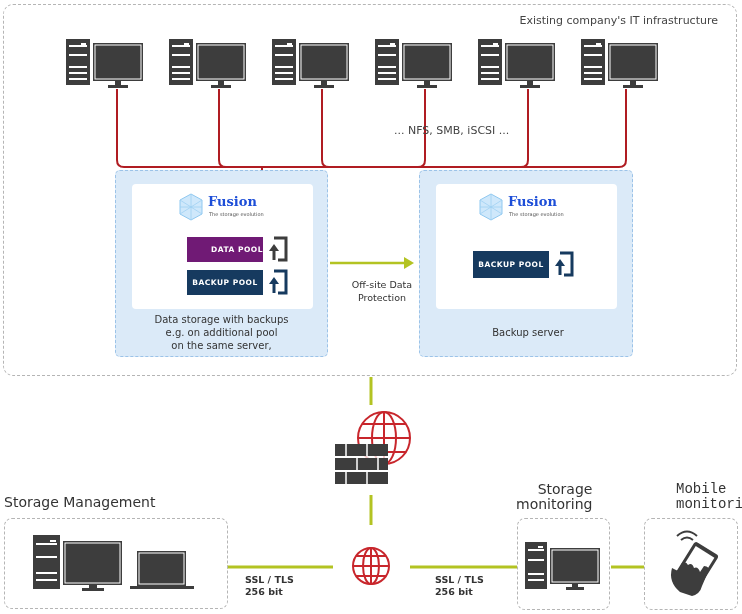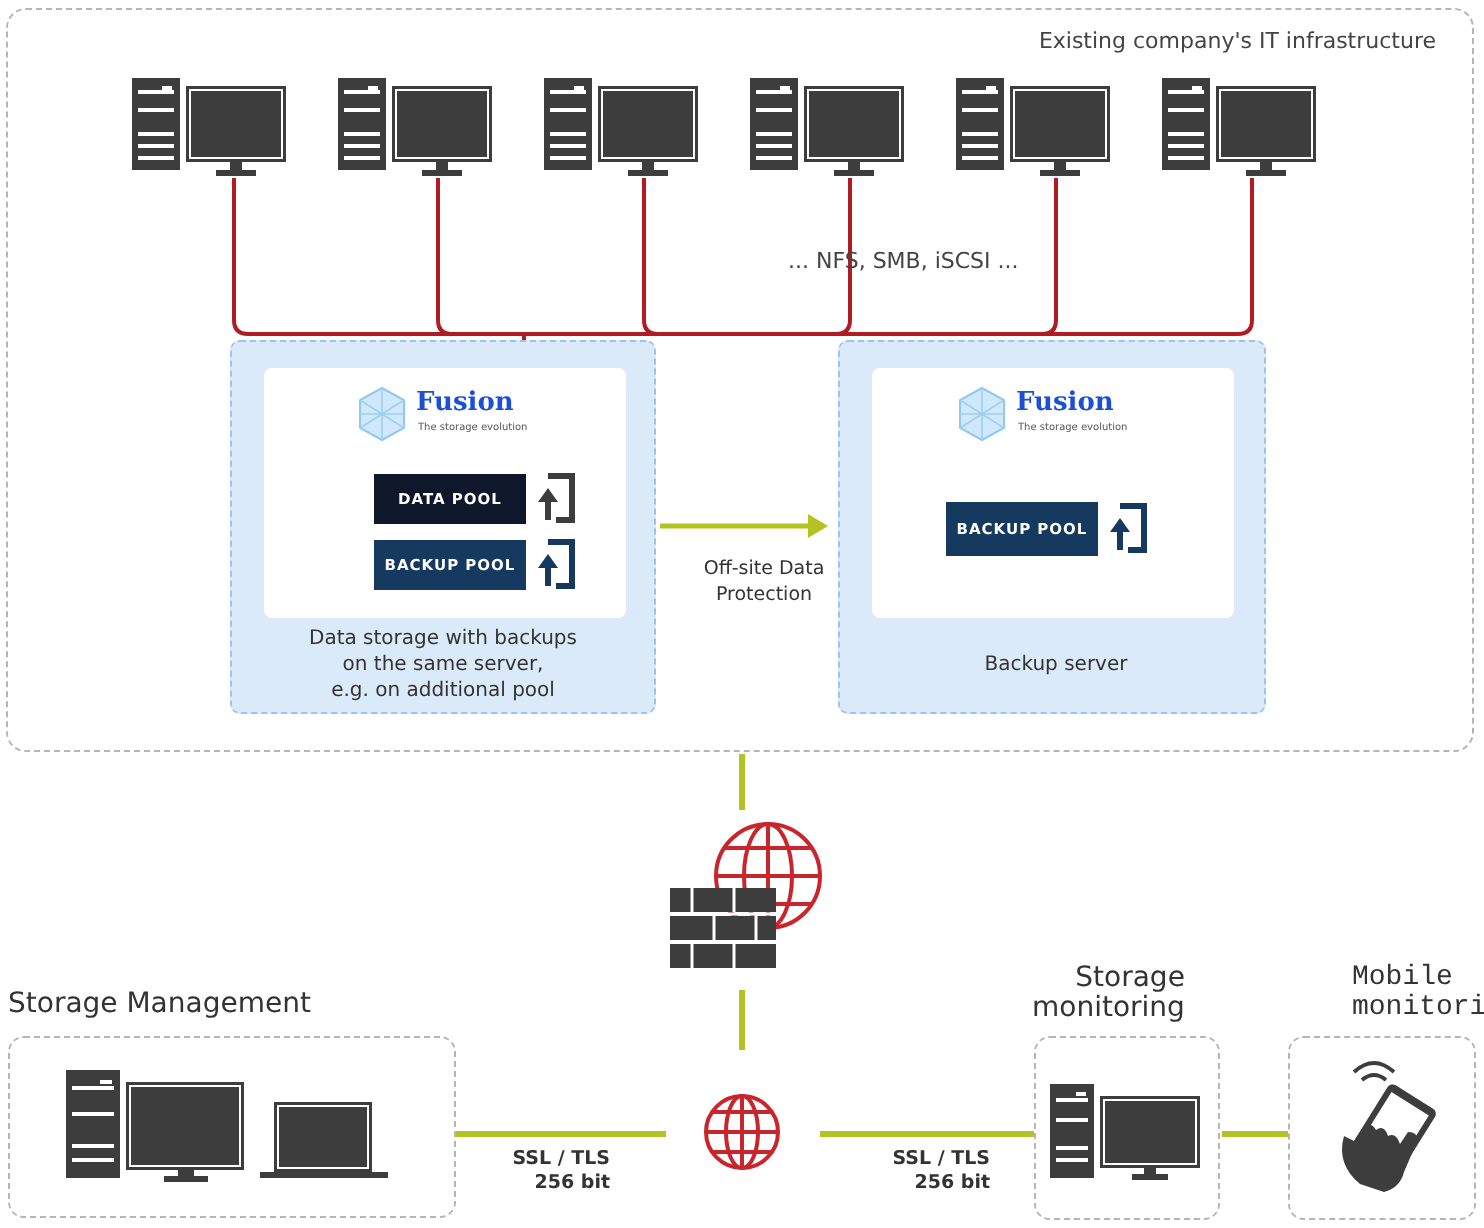--- a/index.html
+++ b/index.html
@@ -10,21 +10,21 @@
   .proto{left:366px;top:124px;font-size:11px;color:#444;margin-left:28px;}
   .server-box{background:#dbeaf8;border:1px dashed #9cc3e8;border-radius:5px;box-sizing:border-box;}
   .inner-card{background:#fff;border-radius:4px;}
   .fusion-name{font-family:"DejaVu Serif",serif;font-weight:bold;color:#1d4ed8;font-size:13px;}
   .fusion-sub{font-size:5px;color:#555;}
   .pool{color:#fff;font-size:7.5px;font-weight:bold;letter-spacing:0.5px;text-align:center;box-sizing:border-box;}
   .caption{font-size:10px;color:#333;text-align:center;line-height:13px;}
   .offsite{font-size:9.5px;color:#333;text-align:center;line-height:13px;}
   .section-title{font-size:14px;color:#333;line-height:15px;}
   .dash-box{border:1px dashed #b5b5b5;border-radius:8px;box-sizing:border-box;}
-  .ssl{font-size:9.5px;font-weight:bold;color:#333;text-align:right;line-height:12px;}
+  .ssl{font-size:9.5px;font-weight:bold;color:#333;text-align:left;line-height:12px;}
 </style>
 </head>
 <body>
 
 <div class="abs infra"></div>
 <div class="abs infra-title">Existing company's IT infrastructure</div>
 
 <svg class="abs" style="left:0;top:0" width="742" height="614">
   <defs>
     <g id="ws">
@@ -154,37 +154,37 @@
 
 <div class="abs server-box" style="left:115px;top:170px;width:213px;height:187px;">
   <div class="abs inner-card" style="left:16px;top:13px;width:181px;height:125px;">
     <svg class="abs" style="left:47px;top:9px" width="24" height="28">
       <polygon points="12,1 23,7 23,21 12,27 1,21 1,7" fill="#cfe8fb" stroke="#8fc8f0" stroke-width="1"></polygon>
       <path d="M1 7 L23 21 M23 7 L1 21 M12 1 V27 M1 14 H23" stroke="#9fd0f2" stroke-width="0.8"></path>
     </svg>
     <div class="abs fusion-name" style="left:76px;top:10px;">Fusion</div>
     <div class="abs fusion-sub" style="left:77px;top:27px;">The storage evolution</div>
 
-    <div class="abs pool" style="left:55px;top:53px;width:76px;height:25px;line-height:25px;background:#0f172a;">DATA POOL</div>
+    <div class="abs pool" style="left:55px;top:53px;width:76px;height:25px;line-height:25px;background:#701a75;text-align:right;">DATA POOL</div>
     <svg class="abs" style="left:137px;top:51px" width="22" height="28">
       <path d="M5 3 H17 V25 H9" fill="none" stroke="#3d3d3d" stroke-width="3"></path>
       <path d="M5 25 V14" fill="none" stroke="#3d3d3d" stroke-width="3"></path>
       <polygon points="0,16 5,9 10,16" fill="#3d3d3d"></polygon>
     </svg>
     <div class="abs pool" style="left:55px;top:86px;width:76px;height:25px;line-height:25px;background:#163a5f;">BACKUP POOL</div>
     <svg class="abs" style="left:137px;top:84px" width="22" height="28">
       <path d="M5 3 H17 V25 H9" fill="none" stroke="#163a5f" stroke-width="3"></path>
       <path d="M5 25 V14" fill="none" stroke="#163a5f" stroke-width="3"></path>
       <polygon points="0,16 5,9 10,16" fill="#163a5f"></polygon>
     </svg>
   </div>
   <div class="abs caption" style="left:0;top:142px;width:211px;">
     <div>Data storage with backups</div>
+    <div>e.g. on additional pool</div>
     <div>on the same server,</div>
-    <div>e.g. on additional pool</div>
   </div>
 </div>
 
 <div class="abs offsite" style="left:342px;top:230px;width:80px;margin-top:48px;">
   <div>Off-site Data</div>
   <div>Protection</div>
 </div>
 
 <div class="abs server-box" style="left:419px;top:170px;width:214px;height:187px;">
   <div class="abs inner-card" style="left:16px;top:13px;width:181px;height:125px;">

